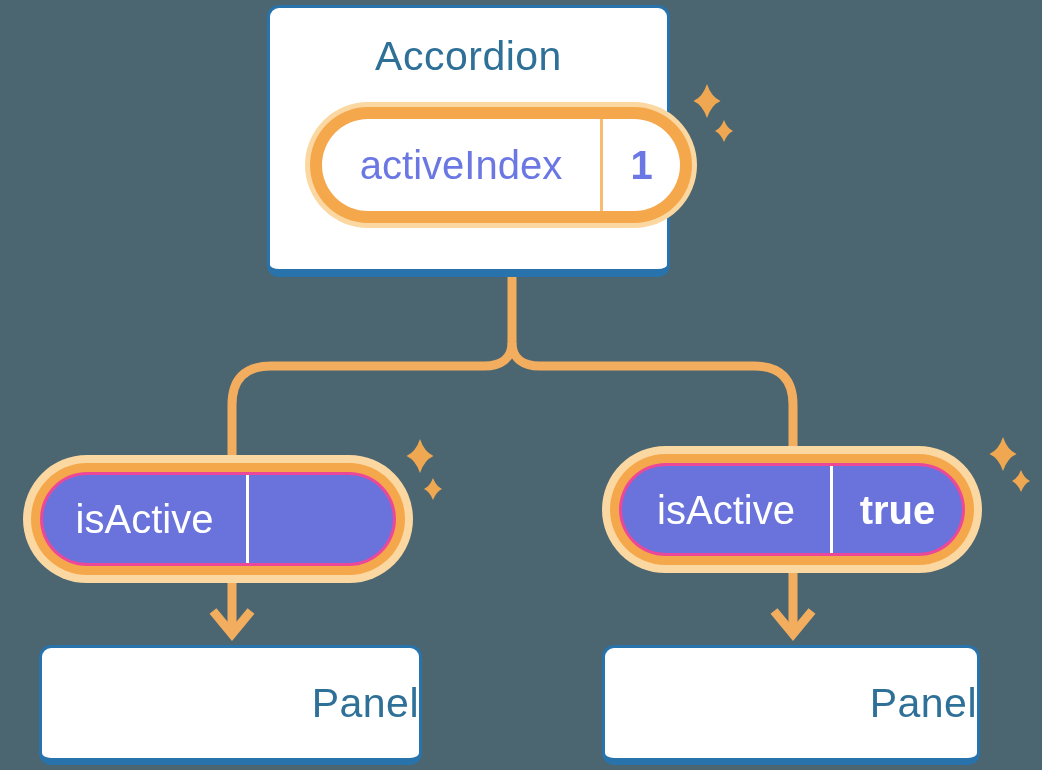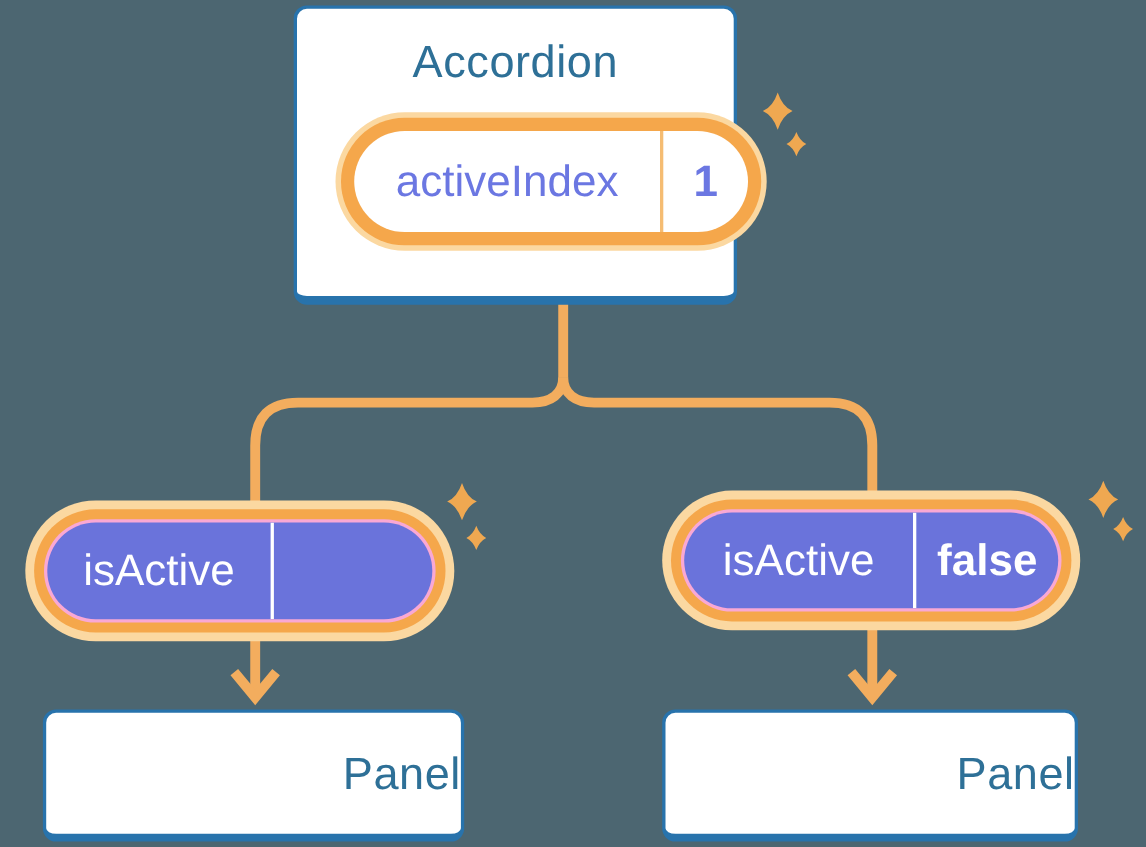--- a/index.html
+++ b/index.html
@@ -62,21 +62,21 @@
   }
   .panel-title {
     font-size:41px; line-height:1;
     color: var(--heading-text);
     letter-spacing: 0.5px;
   }
 
   
   .pill { position:absolute; border-radius:999px; background: var(--glow-orange); }
   .pill-ring { height:100%; border-radius:999px; background: var(--ring-orange); }
-  .pill-white { height:100%; border-radius:999px; background:#f9a8d4; padding:3px; }
+  .pill-white { height:100%; border-radius:999px; background:#ec4899; padding:3px; }
   .pill-body {
     height:100%; border-radius:999px;
     display:flex; align-items:stretch; overflow:hidden;
     background: var(--purple-fill);
   }
   .pill.state { left:35px; top:94px; width:392px; height:126px; padding:5px; }
   .pill.state .pill-ring { padding:12px; }
   .pill.state .pill-body { background:#fff; }
 
   .pill.prop { padding:8px; }
@@ -156,21 +156,21 @@
       </div>
     </div>
   </div>
 
   <div class="pill prop prop-right">
     <div class="pill-ring">
       <div class="pill-white">
         <div class="pill-body">
           <div class="cell w208">isActive</div>
           <div class="vdiv"></div>
-          <div class="cell bold grow">false</div>
+          <div class="cell bold grow">true</div>
         </div>
       </div>
     </div>
   </div>
 
   <div class="card panel left">
     <div class="panel-title">Panel</div>
   </div>
   <div class="card panel right">
     <div class="panel-title">Panel</div>

